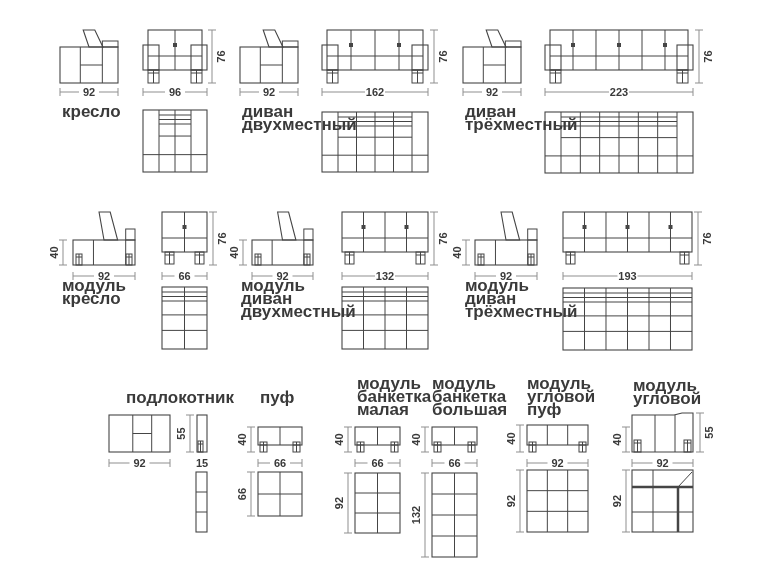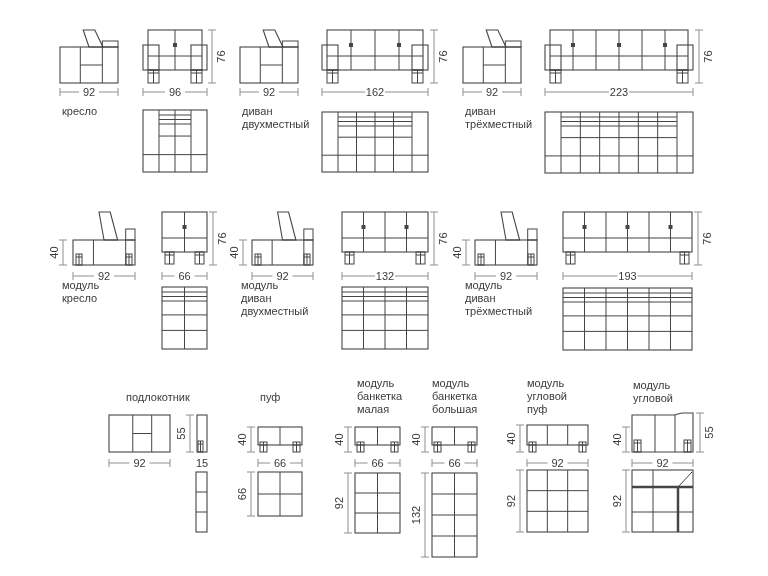--- a/index.html
+++ b/index.html
@@ -1,20 +1,20 @@
 <!DOCTYPE html>
 <html><head>
 <meta charset="utf-8">
 <style>
   html,body{margin:0;padding:0;background:#fff;}
   .stage{position:relative;width:768px;height:576px;background:#fff;overflow:hidden;
-         font-family:"Liberation Sans",sans-serif;}
+         font-family:"Liberation Sans",sans-serif;font-weight:bold;}
   .stage svg{position:absolute;left:0;top:0;}
   svg text{font-family:"Liberation Sans",sans-serif;font-size:11px;}
-  .lbl{position:absolute;font-size:11px;line-height:13px;color:#3a3a3a;white-space:pre-line;}
+  .lbl{position:absolute;font-size:17px;line-height:13px;color:#3a3a3a;white-space:pre-line;}
 </style>
 </head>
 <body>
 
 <div class="stage">
   <svg id="diagram" width="768" height="576" viewBox="0 0 768 576">
       <g>
         <g>
           <rect x="60" y="47" width="58" height="36" fill="none" stroke="#454545" stroke-width="1.1"></rect>
           <line x1="80.3" y1="47" x2="80.3" y2="83" stroke="#454545" stroke-width="1"></line>

